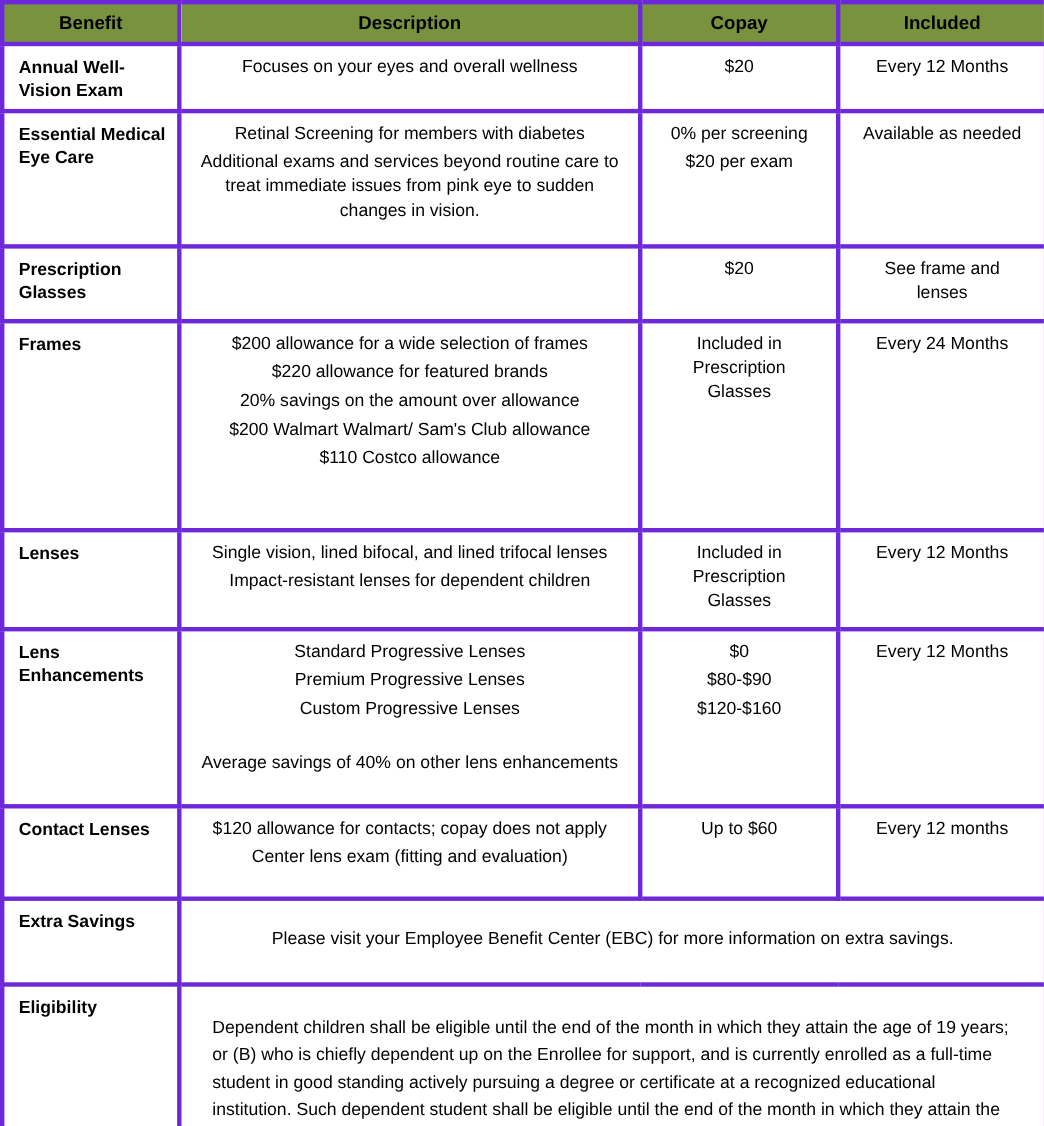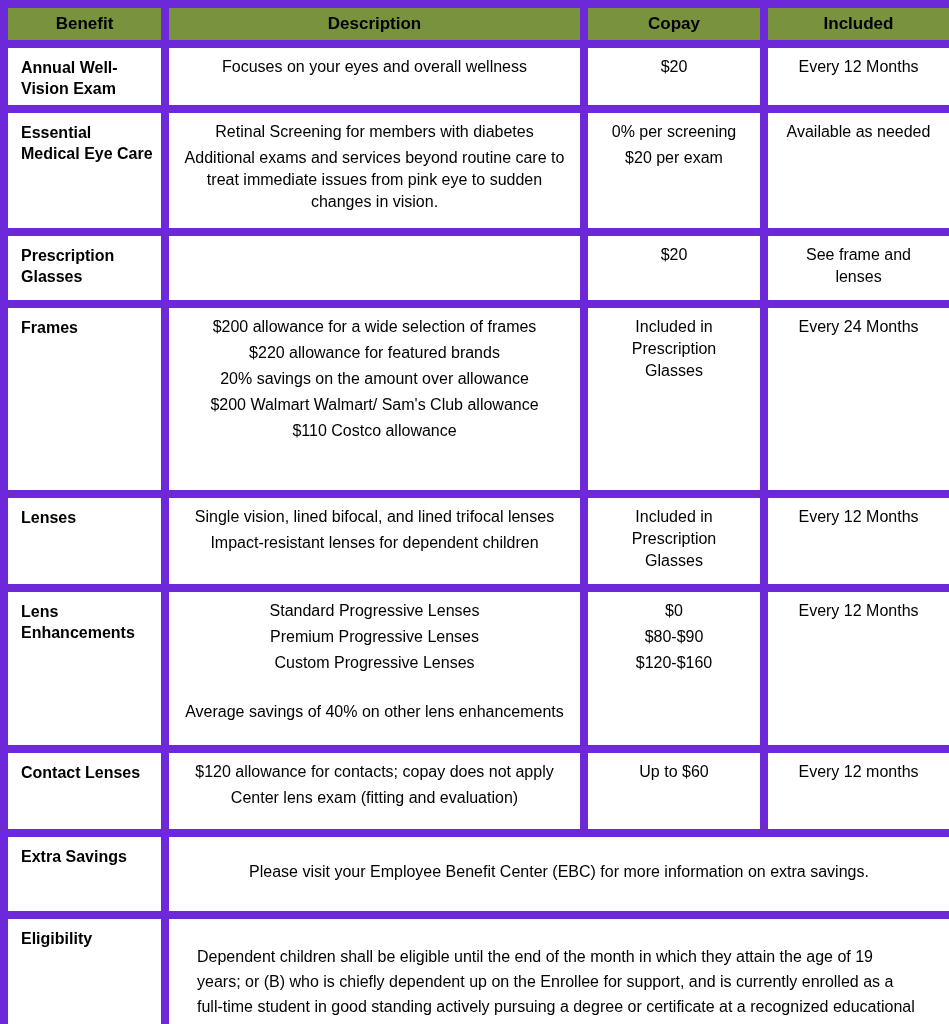--- a/index.html
+++ b/index.html
@@ -7,21 +7,21 @@
   table{
     border-collapse:collapse;
     table-layout:fixed;
     width:949px;
     border:3px solid #000;
     font-family:"Liberation Sans","DejaVu Sans",sans-serif;
     font-size:16px;
     color:#000;
   }
   th,td{
-    border:8px solid #6d28d9;
+    border:4px solid #6d28d9;
     vertical-align:top;
     overflow:hidden;
     word-wrap:break-word;
   }
   thead th{
     font-weight:bold;
     font-size:17px;
     text-align:center;
     vertical-align:middle;
     padding:6px 4px;

